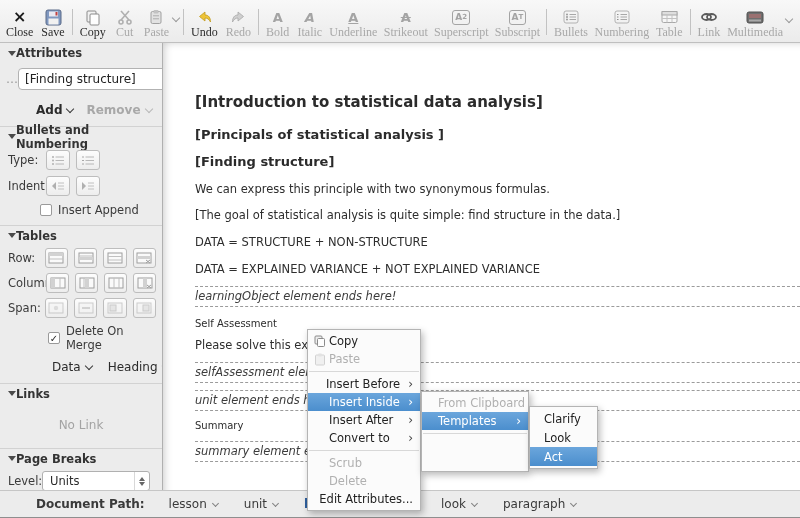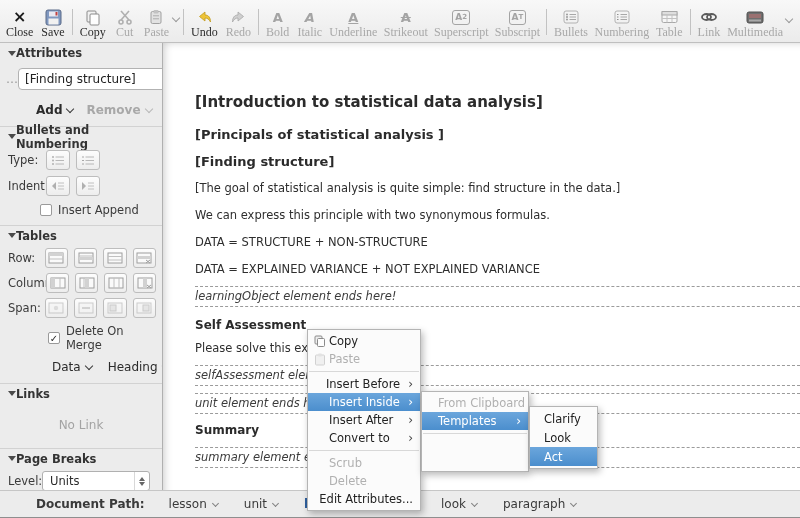--- a/index.html
+++ b/index.html
@@ -71,21 +71,21 @@
   .spin .up { border-bottom:4px solid #666; }
   .spin .dn { border-top:4px solid #666; }
   
   .doc { flex:1; background:#fff; position:relative;
     box-shadow:inset 7px 5px 8px -6px rgba(0,0,0,.22); overflow:hidden; }
   .doc-inner { padding-left:32px; }
   .d-h1 { font-size:15px; font-weight:bold; margin-top:50px; }
   .d-h2 { font-size:13px; font-weight:bold; margin-top:16px; }
   .d-h3 { font-size:13px; font-weight:bold; margin-top:12px; }
   .d-p  { font-size:11.5px; margin-top:12px; color:#2e2e2e; }
-  .d-h4 { font-size:12px; font-weight:bold; margin-top:11px; }
+  .d-h4 { font-size:10px; font-weight:normal; margin-top:11px; }
   .marker { font-size:11.5px; font-style:italic; color:#3c3c3c; margin-top:10px;
     border-top:1px dashed #9b9b9b; border-bottom:1px dashed #9b9b9b; padding:2px 0 3px; }
   
   .menu { position:absolute; background:#fbfbfb; border:1px solid #b4b4b4;
     box-shadow:2px 3px 7px rgba(0,0,0,.28); padding:2px 0; font-size:11.5px; z-index:40; }
   .mi { height:18px; display:flex; align-items:center; padding:0 7px 0 6px; color:#222;
     white-space:nowrap; }
   .mi .ico { width:15px; display:flex; align-items:center; }
   .mi .lbl { flex:1; }
   .mi .arr { font-size:12px; color:#444; margin-left:8px; line-height:10px; }
@@ -504,22 +504,22 @@
         </span>
       </div>
 
     </div>
 
     <div class="doc">
       <div class="doc-inner">
         <div class="d-h1">[Introduction to statistical data analysis]</div>
         <div class="d-h2">[Principals of statistical analysis ]</div>
         <div class="d-h3">[Finding structure]</div>
+        <div class="d-p" style="margin-top:13px">We can express this principle with two synonymous formulas.</div>
         <div class="d-p">[The goal of statistical analysis is quite simple: find structure in the data.]</div>
-        <div class="d-p" style="margin-top:13px">We can express this principle with two synonymous formulas.</div>
         <div class="d-p" style="margin-top:13px">DATA = STRUCTURE + NON-STRUCTURE</div>
         <div class="d-p" style="margin-top:13px">DATA = EXPLAINED VARIANCE + NOT EXPLAINED VARIANCE</div>
         <div class="marker">learningObject element ends here!</div>
         <div class="d-h4">Self Assessment</div>
         <div class="d-p" style="margin-top:9px">Please solve this exercise.</div>
         <div class="marker">selfAssessment element ends here!</div>
         <div class="marker" style="margin-top:7px">unit element ends here!</div>
         <div class="d-h4" style="margin-top:9px">Summary</div>
         <div class="marker">summary element ends here!</div>
       </div>

